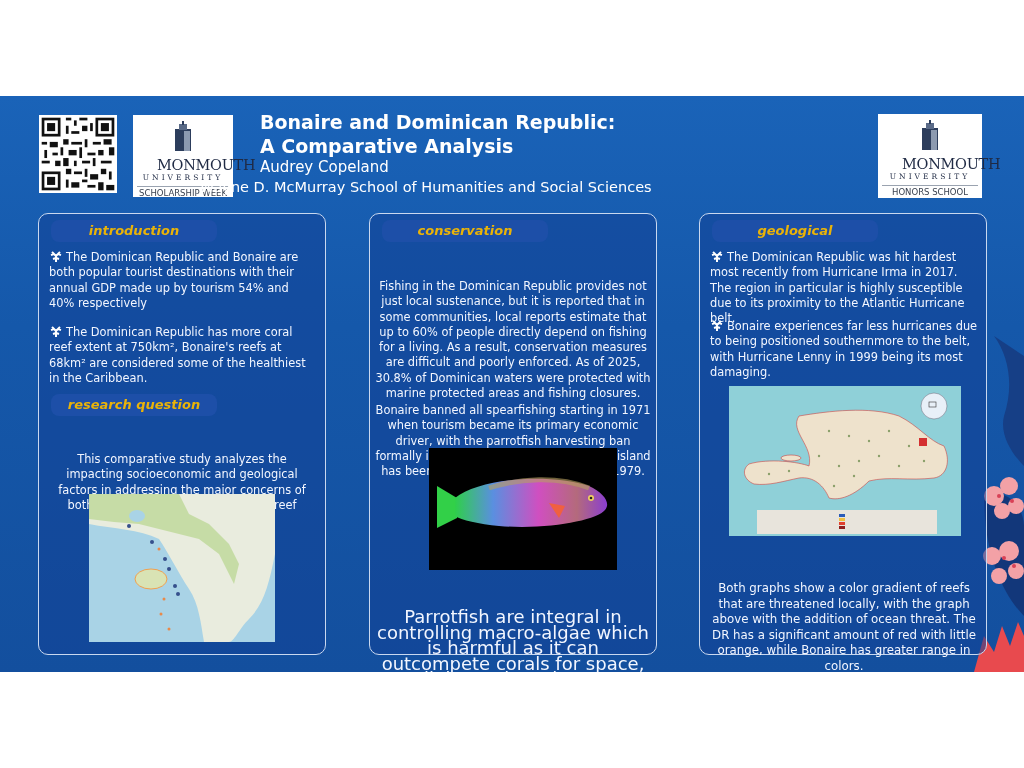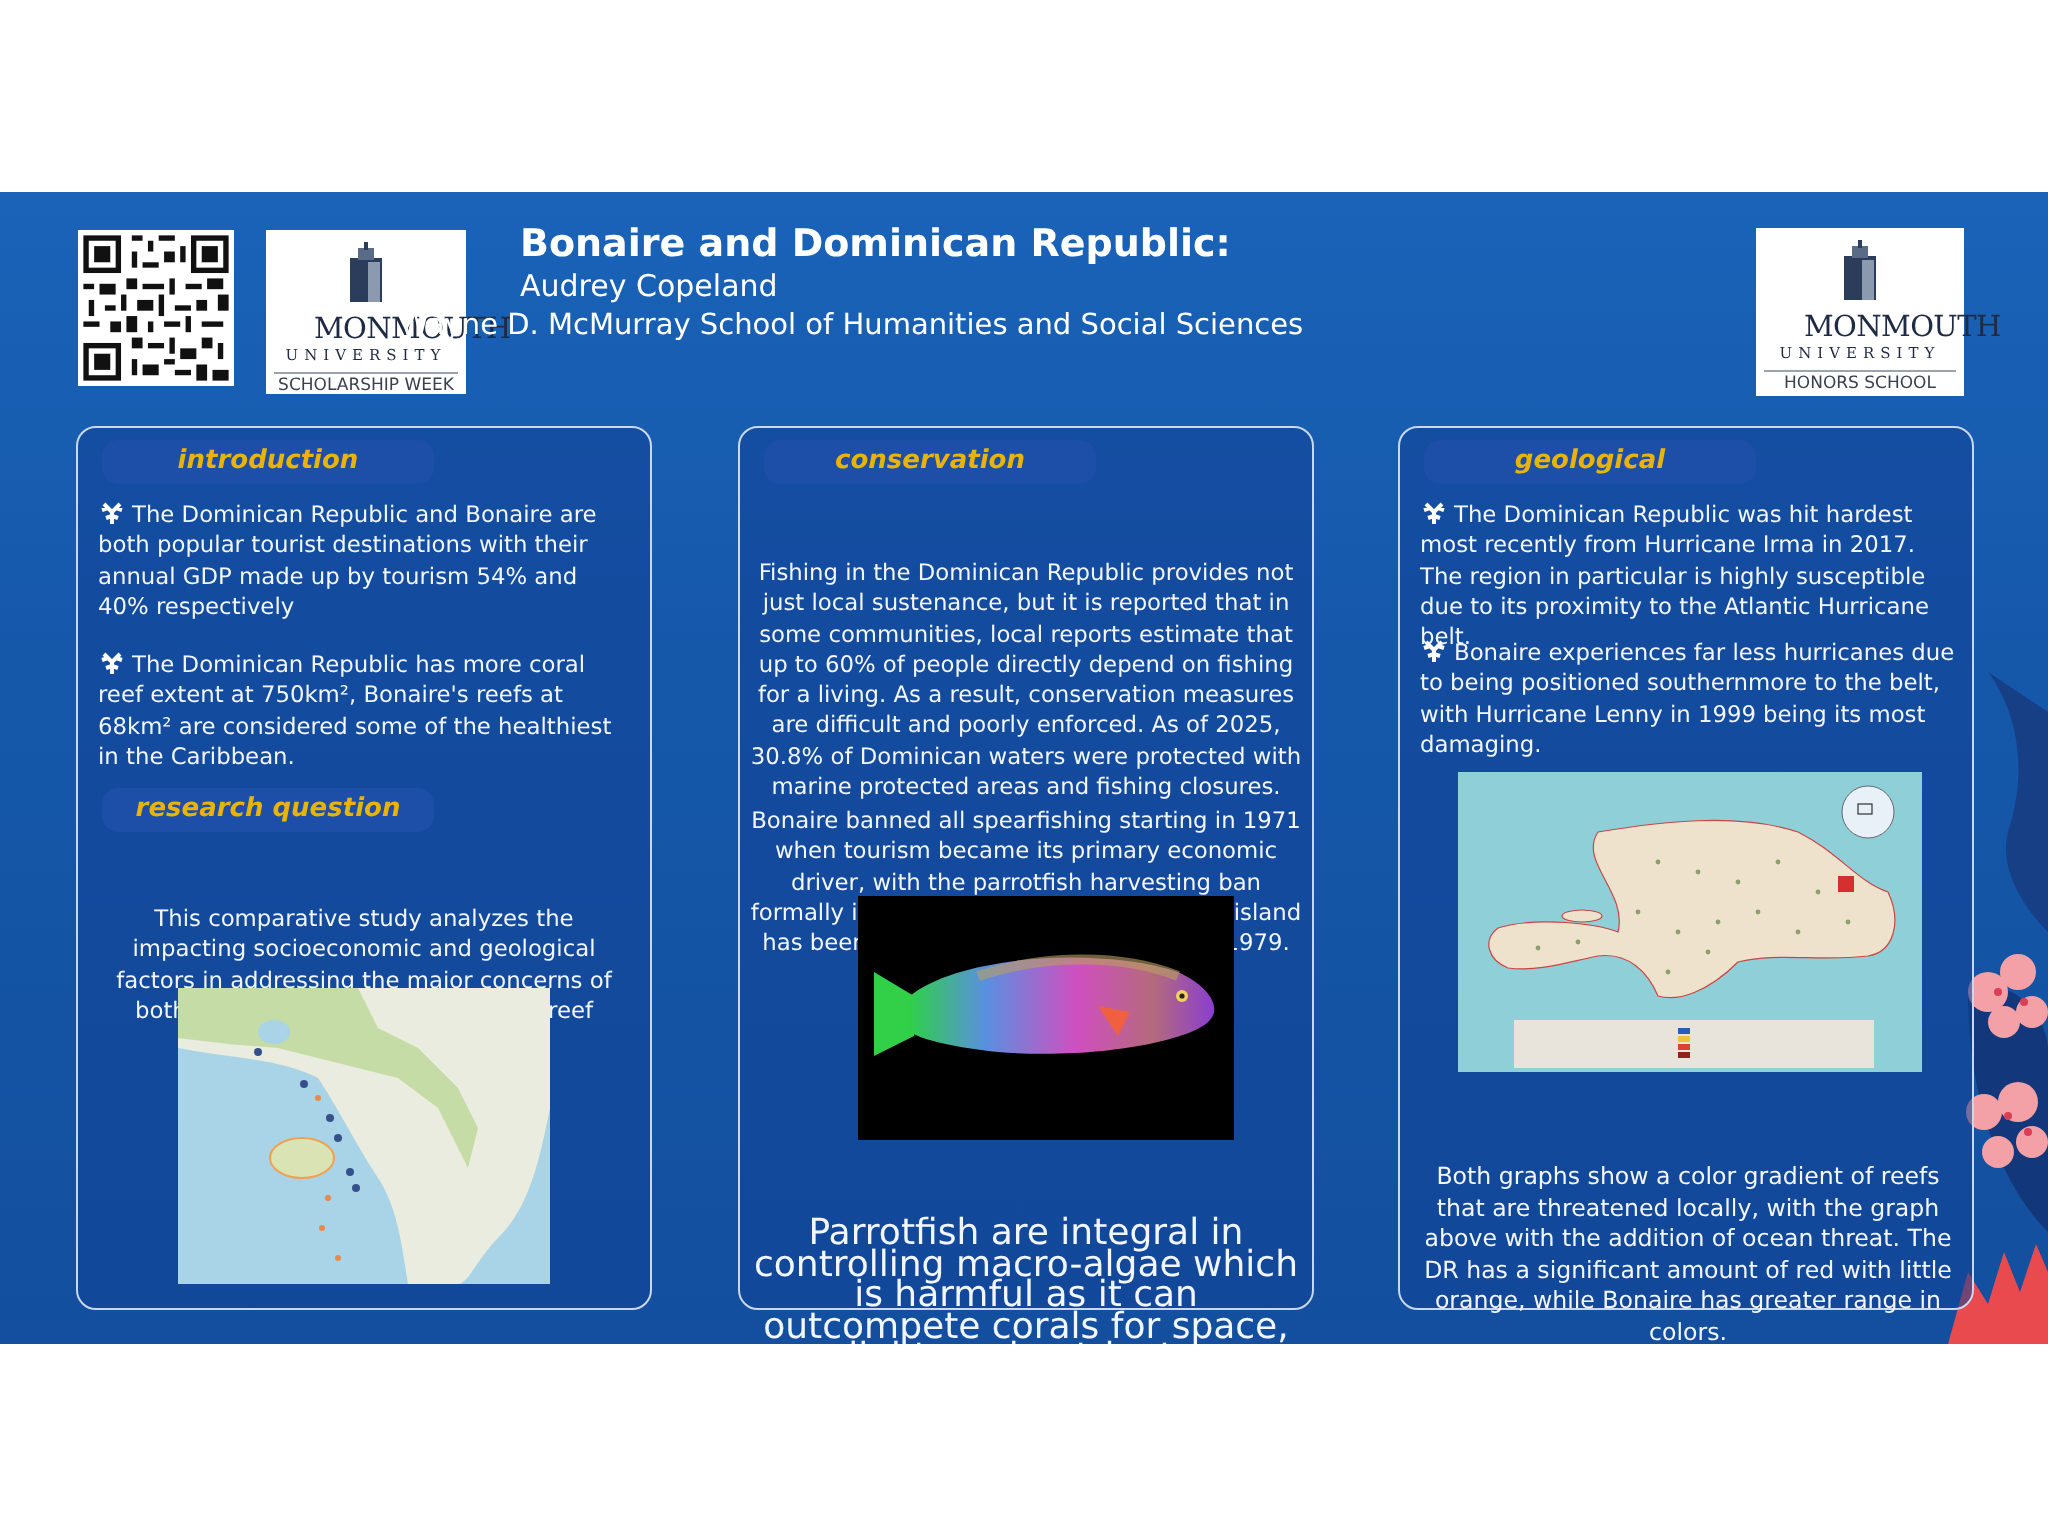--- a/index.html
+++ b/index.html
@@ -99,20 +99,21 @@
       <rect x="11" y="0" width="2" height="4" fill="#2c3d5c"></rect>
       <rect x="13" y="10" width="6" height="20" fill="#8c9ab0"></rect>
     </svg>
     <div class="name">MONMOUTH</div>
     <div class="uni">UNIVERSITY</div>
     <div class="sub">SCHOLARSHIP WEEK</div>
   </div>
 
   <div class="title">
     <div class="t1">Bonaire and Dominican Republic:</div>
+    <div class="t1">A Comparative Analysis</div>
     <div class="t2">Audrey Copeland</div>
     <div class="t3">Wayne D. McMurray School of Humanities and Social Sciences</div>
   </div>
 
   <div class="logo logo-right">
     <svg class="bldg" viewBox="0 0 24 30">
       <rect x="4" y="8" width="16" height="22" fill="#2c3d5c"></rect>
       <rect x="8" y="3" width="8" height="6" fill="#5a6b88"></rect>
       <rect x="11" y="0" width="2" height="4" fill="#2c3d5c"></rect>
       <rect x="13" y="10" width="6" height="20" fill="#8c9ab0"></rect>

